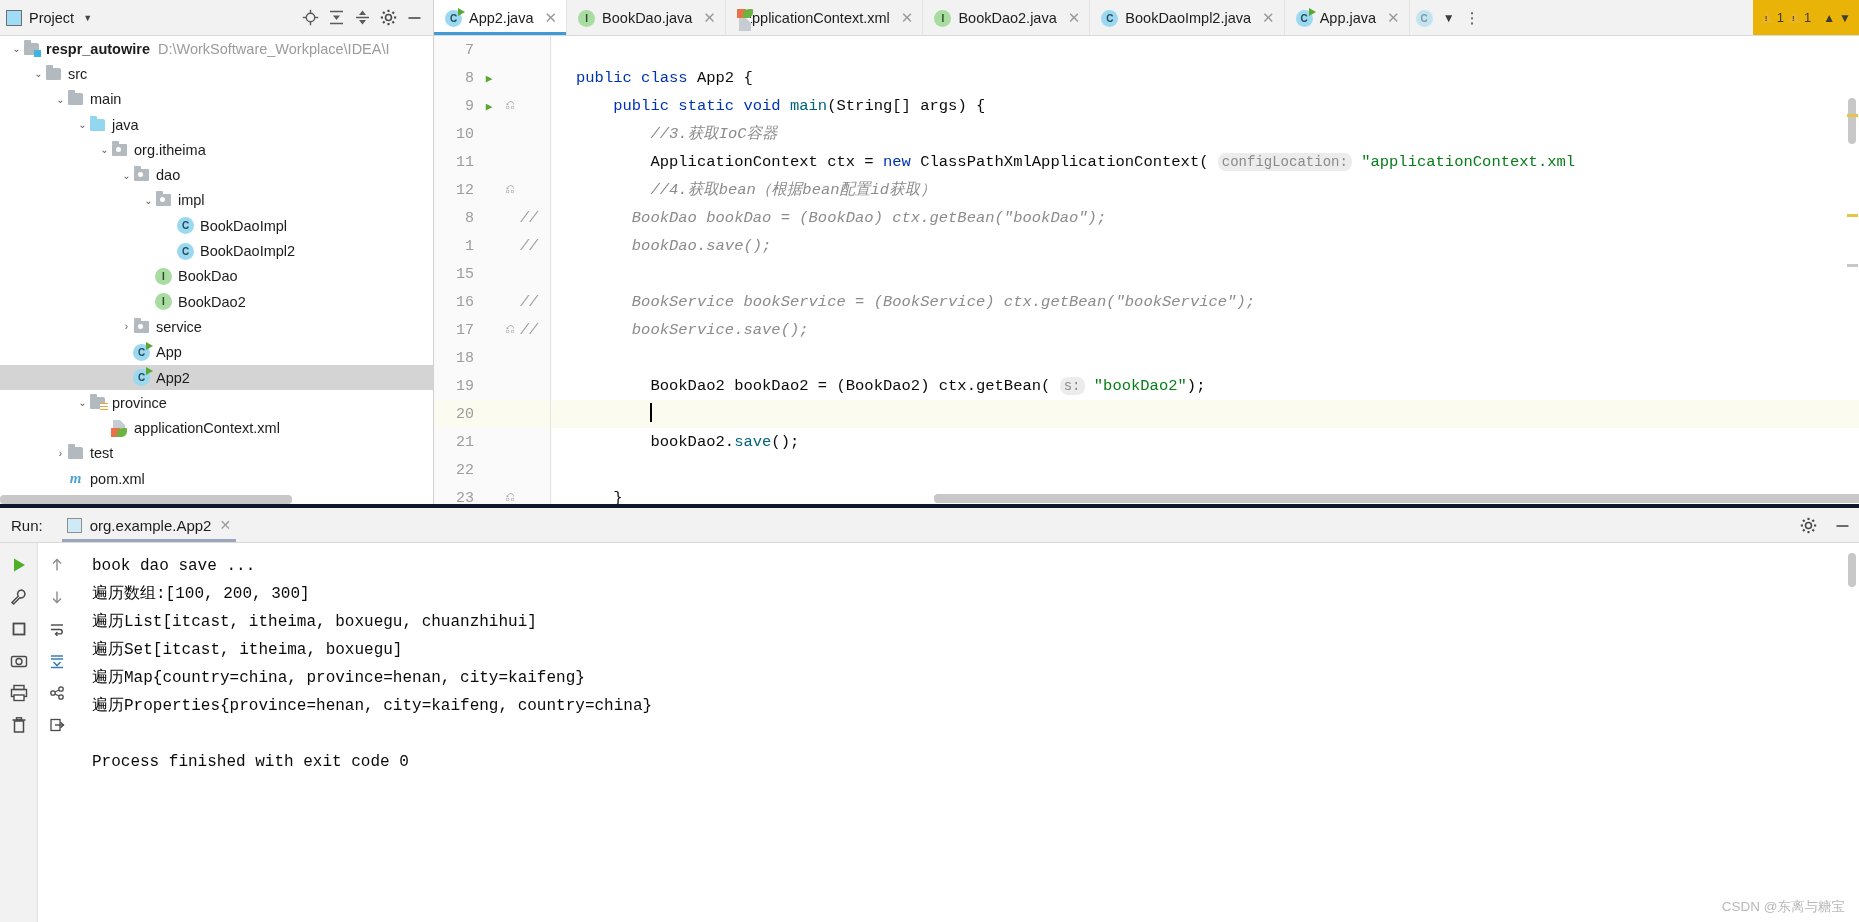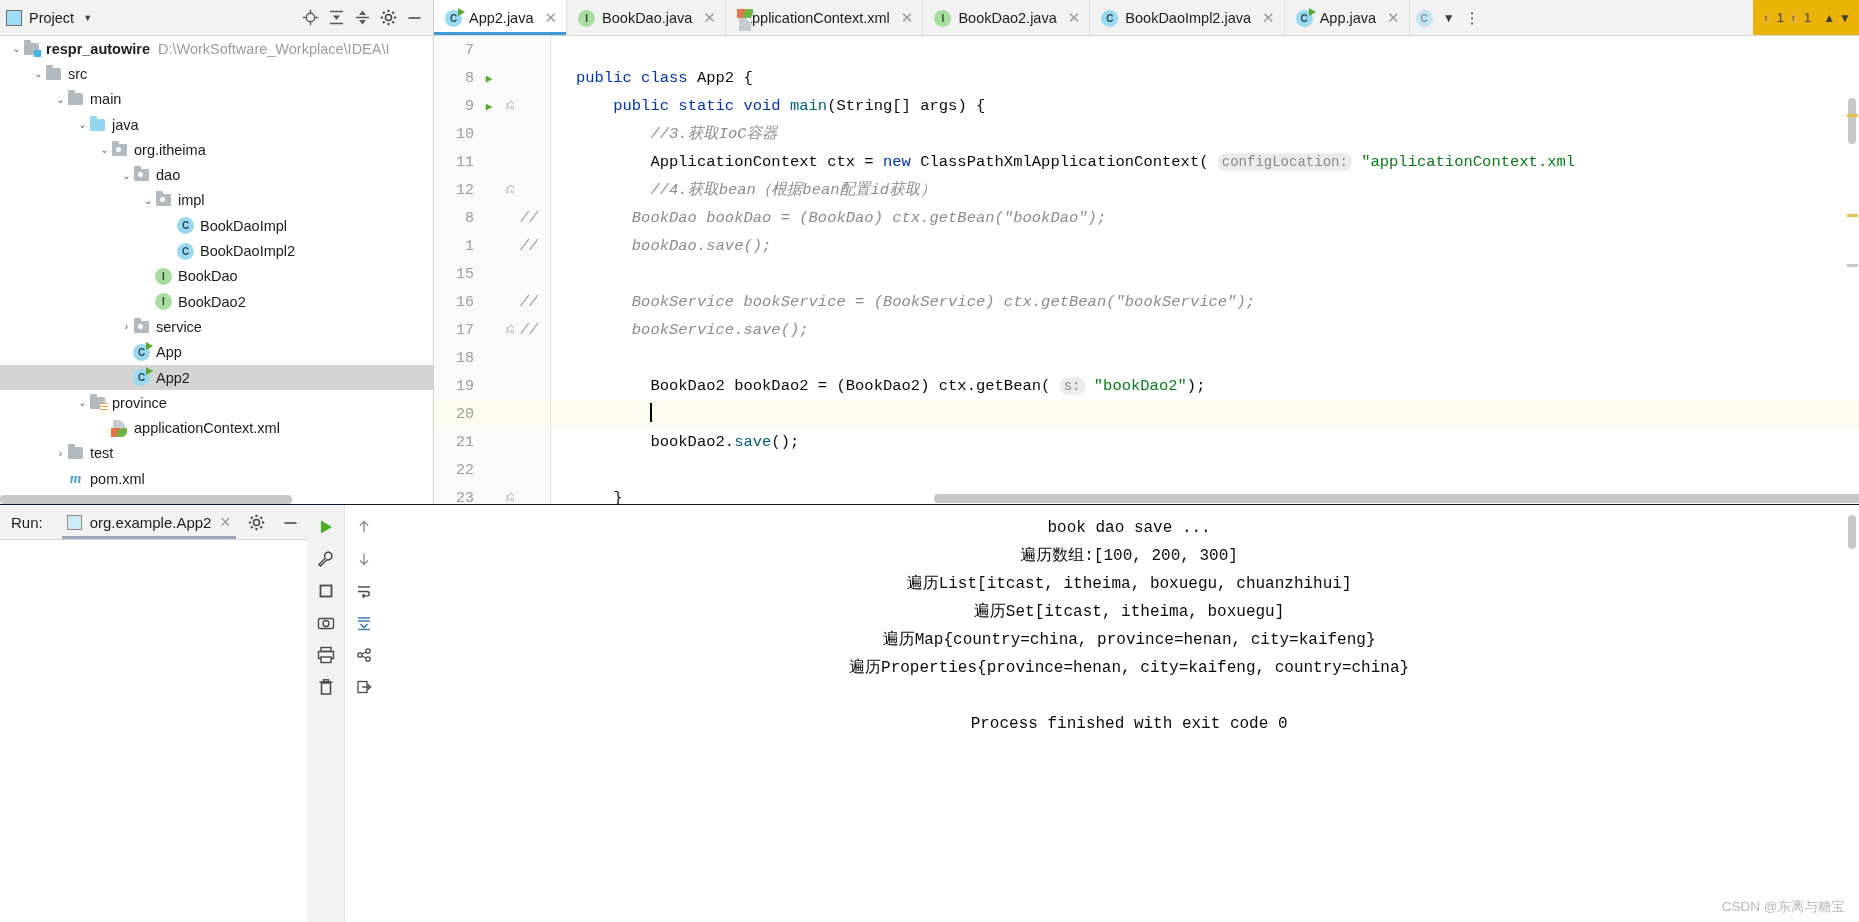--- a/index.html
+++ b/index.html
@@ -103,21 +103,21 @@
   .hint { background: #ececec; color: #8a8a8a; border-radius: 8px; padding: 1px 4px; font-size: 14px; font-style: normal; }
   .caret-bar { display: inline-block; width: 1.5px; height: 19px; background: #000; vertical-align: -4px; }
   .fold-line { position: absolute; left: 116px; top: 0; bottom: 0; width: 1px; background: #e2e2e2; }
 
   .ed-hbar { position: absolute; left: 500px; bottom: 1px; height: 9px; width: 970px; background: #c8c8c8; border-radius: 4px; }
   .ed-vbar { position: absolute; right: 3px; top: 62px; height: 46px; width: 8px; background: #c8c8c8; border-radius: 4px; }
   .marks { position: absolute; right: 0; top: 0; width: 14px; bottom: 0; }
   .mk { position: absolute; right: 1px; width: 11px; height: 3px; }
 
   
-  .runpanel { flex: 0 0 auto; height: 418px; border-top: 1px solid #0f172a; background: #ffffff; display: flex; flex-direction: row; text-align: center; }
+  .runpanel { flex: 0 0 auto; height: 418px; border-top: 4px solid #0f172a; background: #ffffff; display: flex; flex-direction: column; }
   .run-header { height: 35px; display: flex; align-items: center; background: #f2f2f2; border-bottom: 1px solid #d9d9d9; padding-left: 11px; }
   .run-label { font-size: 15px; color: #1d1d1d; margin-right: 16px; }
   .run-tab { display: flex; align-items: center; gap: 8px; font-size: 15px; color: #1d1d1d; padding: 0 8px; height: 100%; position: relative; }
   .run-tab::after { content: ""; position: absolute; left: 3px; right: 3px; bottom: 0; height: 3px; background: #9aa7bb; }
   .run-tab .tico { width: 15px; height: 15px; border: 1.6px solid #8f8f8f; background: #cfeaf7; }
   .run-tab .close { color: #9a9a9a; font-size: 14px; }
   .run-header .spacer { flex: 1; }
   .run-header .hbtn { width: 34px; height: 100%; display: flex; align-items: center; justify-content: center; color: #4a4a4a; }
 
   .run-body { flex: 1; display: flex; min-height: 0; position: relative; }

